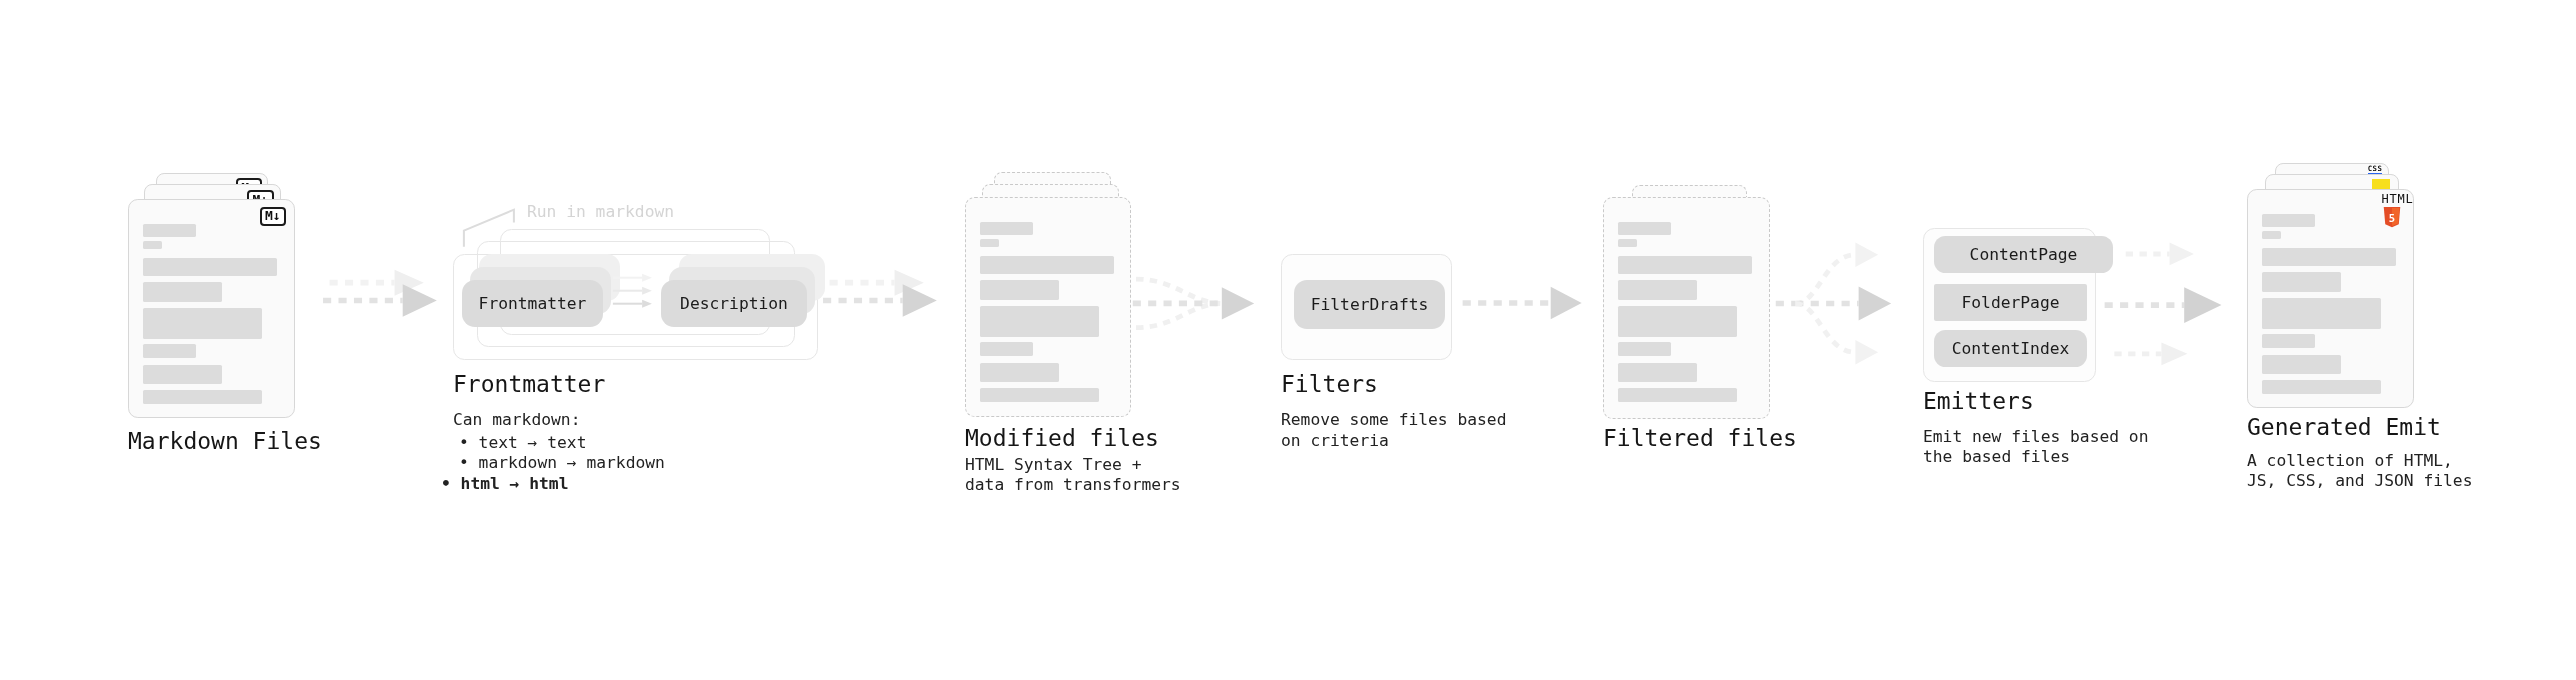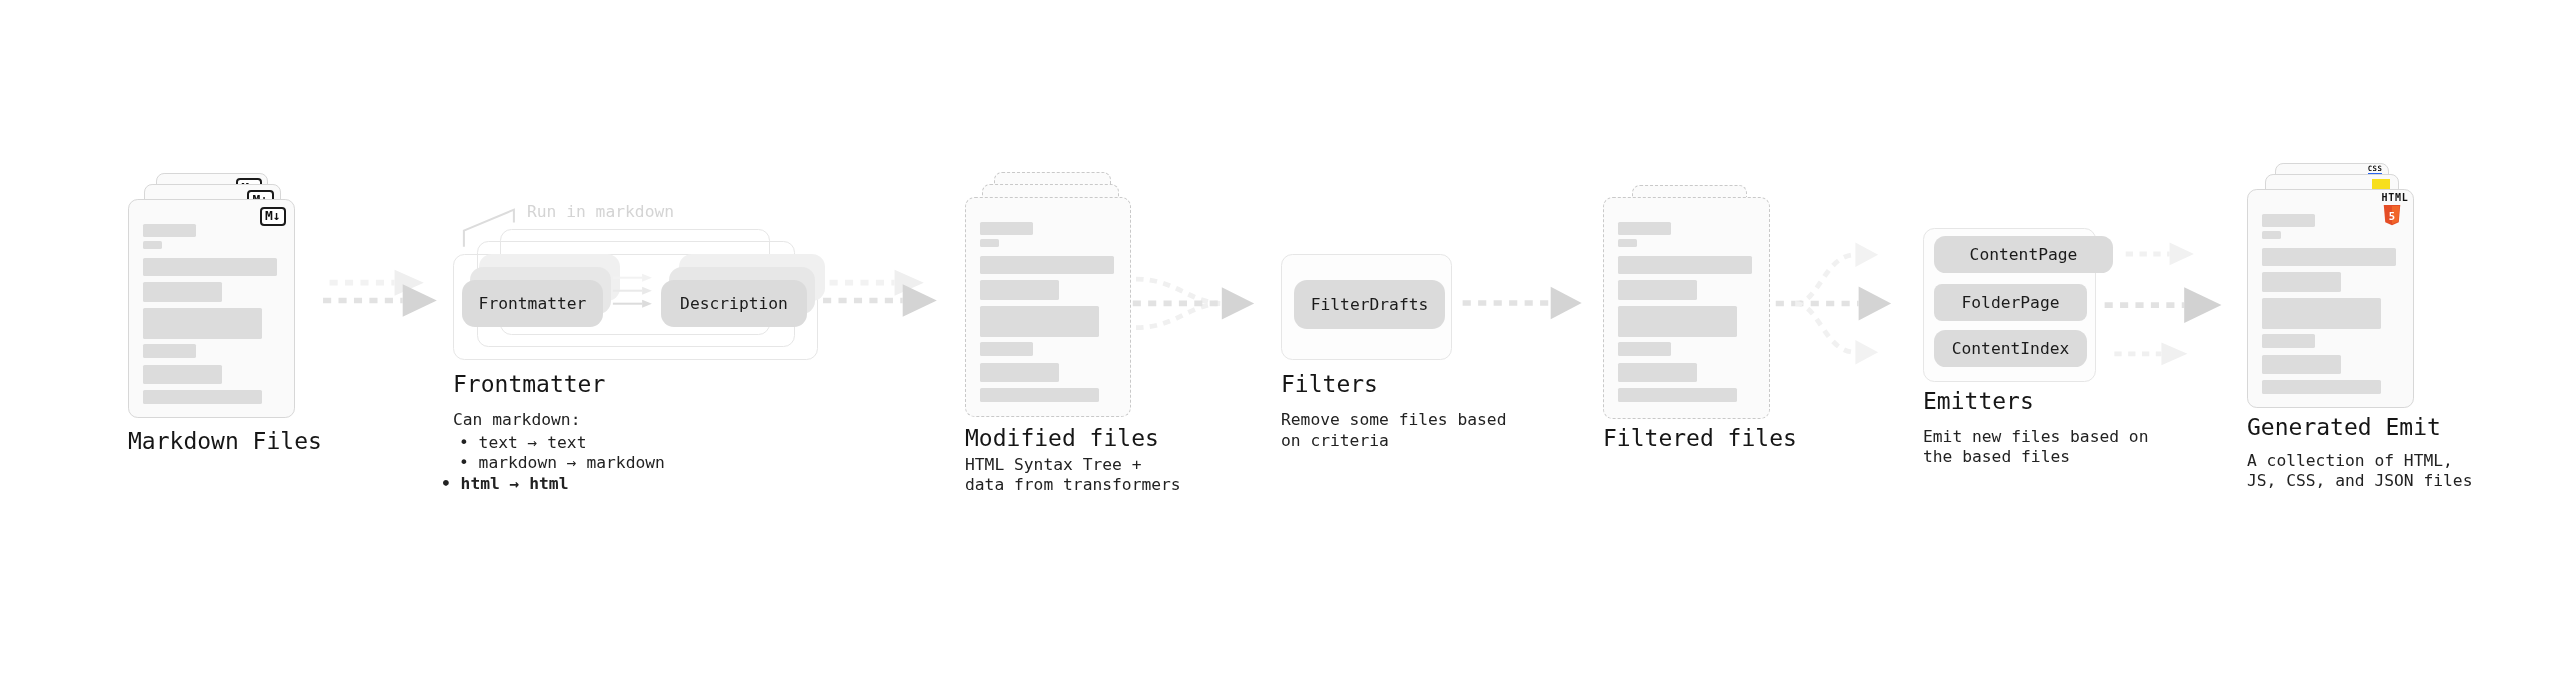--- a/index.html
+++ b/index.html
@@ -28,21 +28,21 @@
   
   .frame{position:absolute;border:1.6px solid #e6e6e6;border-radius:11.4px;background:transparent;box-sizing:border-box;}
   .frame.solid-bg{background:#fdfdfd;}
   .annotation{position:absolute;font-size:16.3px;color:#d4d4d4;white-space:nowrap;}
   
   .css-badge{position:absolute;text-align:center;line-height:1;}
   .css-badge .t{font-size:7.3px;font-weight:bold;color:#111;letter-spacing:0.4px;}
   .css-badge .bar{width:14.6px;height:3.3px;margin:0.8px auto 0;}
   .js-badge{position:absolute;width:18px;height:10.6px;}
   .html5-badge{position:absolute;width:21px;text-align:center;line-height:1;}
-  .html5-badge .t{font-size:10px;font-weight:bold;color:#111;letter-spacing:0.8px;}
+  .html5-badge .t{font-size:12px;font-weight:normal;color:#111;letter-spacing:0.8px;}
 </style>
 </head>
 <body>
 
 <div class="canvas">
 
   <div class="doc back" style="left:156px;top:173px;width:112px;height:65px;">
     <span class="md-badge" style="right:4.9px;top:4.1px;">M↓</span>
   </div>
   <div class="doc back" style="left:144px;top:184px;width:137px;height:65px;">
@@ -179,21 +179,21 @@
     <path d="M26,88 C55,88 62,28 100,28" fill="none" stroke="#f1f1f1" stroke-width="6" stroke-dasharray="9 8"></path>
     <polygon points="100,13 128,28 100,43" fill="#f2f2f2"></polygon>
     <line x1="26" y1="88" x2="104" y2="88" stroke="#e2e2e2" stroke-width="7" stroke-dasharray="10 9"></line>
     <polygon points="104,67 144,88 104,109" fill="#d4d4d4"></polygon>
     <path d="M26,88 C55,88 62,148 100,148" fill="none" stroke="#f1f1f1" stroke-width="6" stroke-dasharray="9 8"></path>
     <polygon points="100,133 128,148 100,163" fill="#f2f2f2"></polygon>
   </svg>
 
   <div class="frame solid-bg" style="left:1923px;top:228px;width:173px;height:154px;"></div>
   <div class="pill" style="left:1934px;top:236px;width:179px;height:37px;border-radius:11.4px;">ContentPage</div>
-  <div class="pill" style="left:1934px;top:284px;width:153px;height:37px;border-radius:8px;">FolderPage</div>
+  <div class="pill" style="left:1934px;top:284px;width:153px;height:37px;border-radius:2px;">FolderPage</div>
   <div class="pill" style="left:1934px;top:330px;width:153px;height:37px;border-radius:11.4px;">ContentIndex</div>
   <div class="stage-label" style="left:1923px;top:388px;">Emitters</div>
   <div class="note" style="left:1923px;top:427px;">Emit new files based on</div>
   <div class="note" style="left:1923px;top:447px;">the based files</div>
 
   <svg class="abs" style="left:2103px;top:232px;" width="138" height="143" viewBox="0 0 170 176">
     <g>
       <line x1="28" y1="27" x2="82" y2="27" stroke="#f1f1f1" stroke-width="6" stroke-dasharray="9 8"></line>
       <polygon points="82,13 112,27 82,41" fill="#f1f1f1"></polygon>
     </g>

